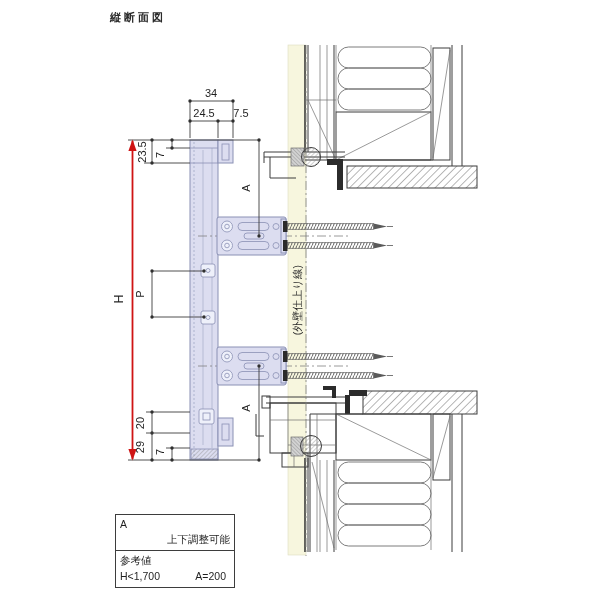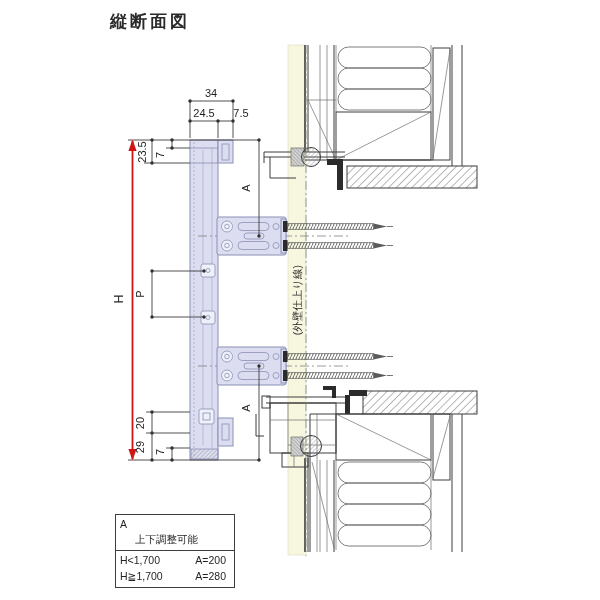--- a/index.html
+++ b/index.html
@@ -1,18 +1,18 @@
 <!DOCTYPE html>
 <html style="--dim-red: #cf1414; --unit-fill: #dcddf0; --unit-stroke: #8a90b4; --finish-band: #f7f6de;"><head>
 <meta charset="utf-8">
 <style>
   html,body{margin:0;padding:0;background:#fff;}
   body{width:600px;height:600px;font-family:"Liberation Sans","DejaVu Sans",sans-serif;}
   .stage{position:relative;width:600px;height:600px;background:#fff;overflow:hidden;}
-  .title{position:absolute;left:110px;top:10px;font-size:17px;letter-spacing:3px;
+  .title{position:absolute;left:110px;top:10px;font-size:11px;letter-spacing:3px;
          color:#2a2a2a;font-weight:600;margin:0;}
   svg.drawing{position:absolute;left:0;top:0;}
 
   
   .ln{stroke:#3d3d3d;stroke-width:1;fill:none;}
   .lnt{stroke:#6e6e6e;stroke-width:0.7;fill:none;}
   .hv{stroke:#2f2f2f;stroke-width:1.5;fill:none;}
   .ins{stroke:#6e6e6e;stroke-width:0.9;fill:none;}
   .ufill{fill:var(--unit-fill,#dcddf0);stroke:var(--unit-stroke,#8a90b4);stroke-width:1;}
   .uln{stroke:var(--unit-stroke,#8a90b4);stroke-width:0.8;fill:none;}
@@ -24,21 +24,21 @@
   .redfill{fill:var(--dim-red,#cf1414);stroke:none;}
   .dark{fill:#2b2b2b;stroke:none;}
   .centerline{stroke:#808080;stroke-width:0.8;stroke-dasharray:9 3 2 3;fill:none;}
   .band{fill:var(--finish-band,#f7f6de);stroke:#dddcc0;stroke-width:0.6;}
 
   
   .note-table{position:absolute;left:115px;top:514px;width:118px;border:1px solid #3d3d3d;
               background:#fff;font-size:10.5px;color:#1f1f1f;line-height:1.45;}
   .nt-header{padding:2px 4px 3px 4px;border-bottom:1px solid #3d3d3d;}
   .nt-line1{display:flex;gap:7px;}
-  .nt-line2{padding-left:15px;}
+  .nt-line2{padding-left:15px;text-align:right;}
   .nt-body{padding:2px 4px 3px 4px;}
   .nt-row{display:flex;justify-content:space-between;padding-right:4px;}
 </style>
 </head>
 <body>
 
 <div class="stage">
 
   <h1 class="title">縦断面図</h1>
 
@@ -308,24 +308,21 @@
   </svg>
 
   <div class="note-table">
     <div class="nt-header">
       <div class="nt-line1">
         <span>A</span>
       </div>
       <div class="nt-line2">上下調整可能</div>
     </div>
     <div class="nt-body">
+      <div>参考値</div>
       <div class="nt-row">
         <span>H&lt;1,700</span>
         <span>A=200</span>
       </div>
-      <div class="nt-row">
-        <span>H≧1,700</span>
-        <span>A=280</span>
-      </div>
     </div>
   </div>
 
 </div>
 
 </body></html>

